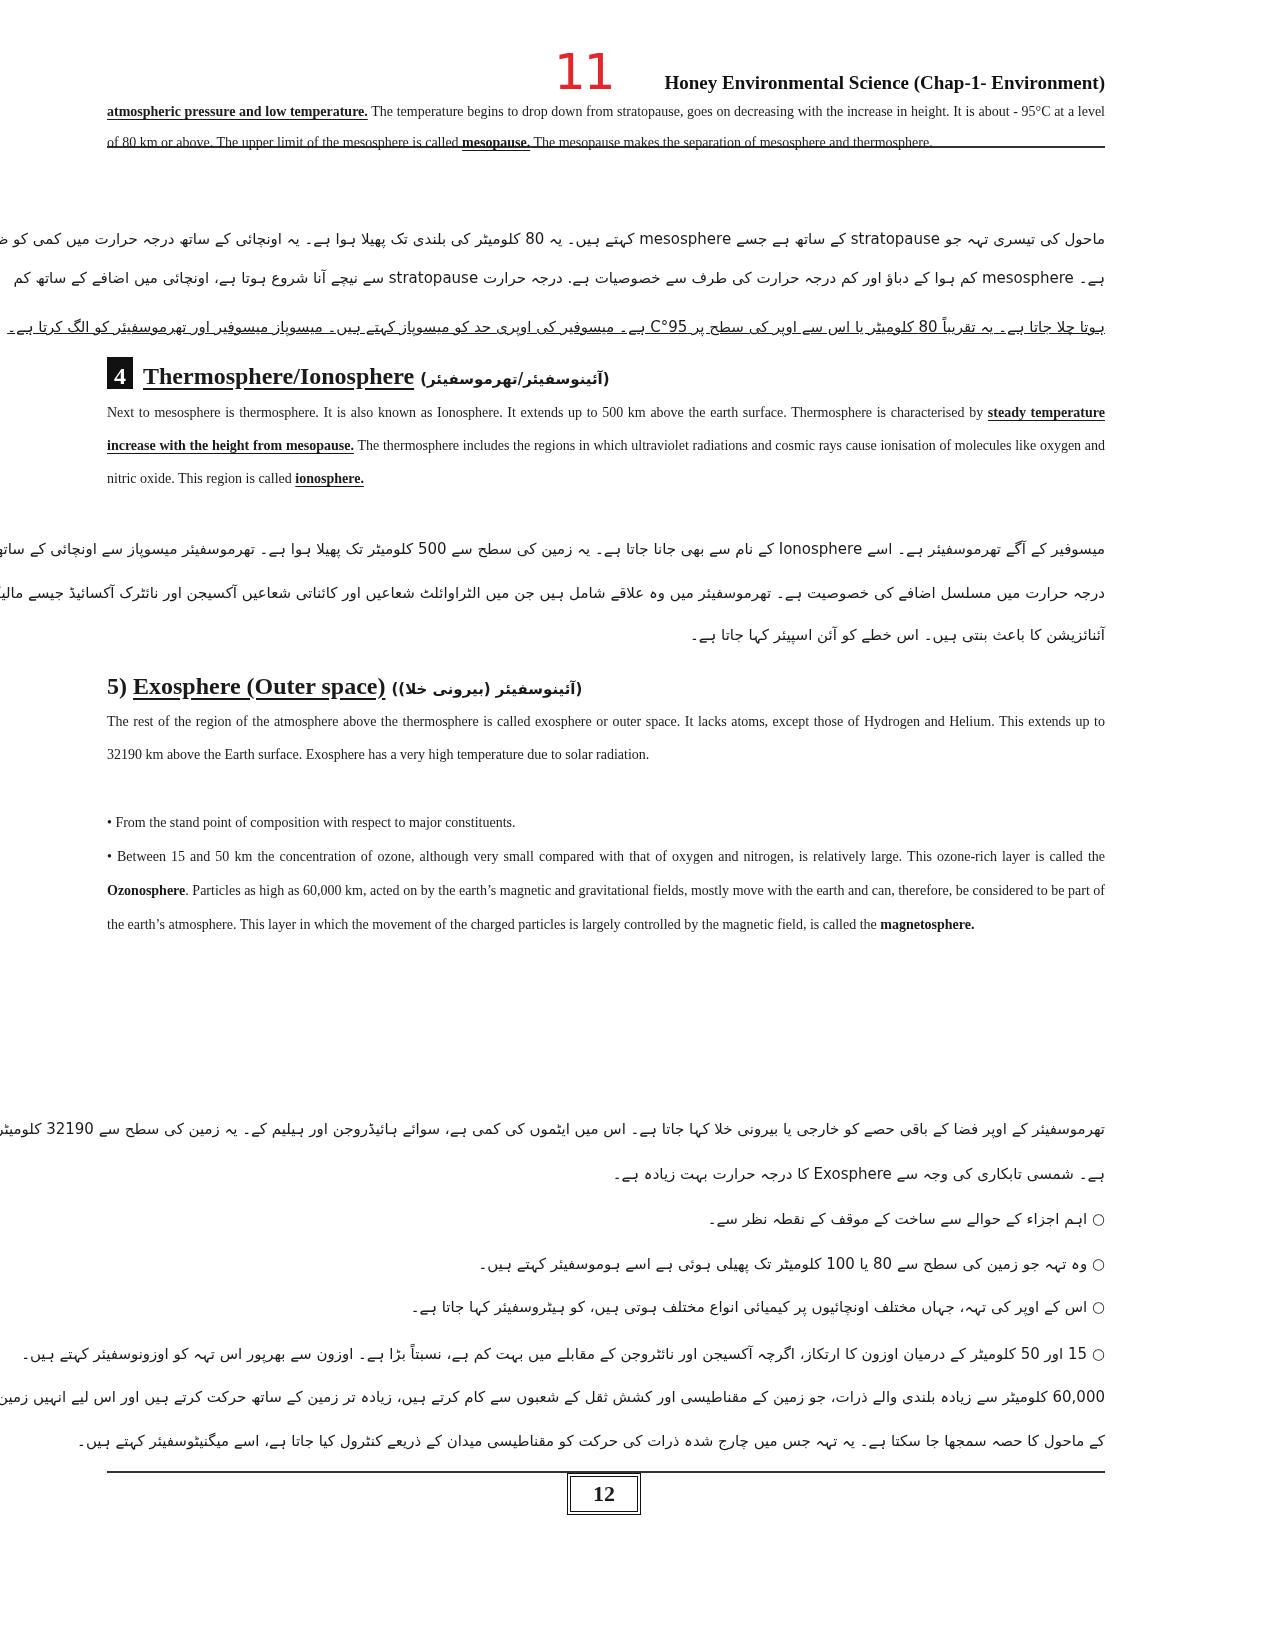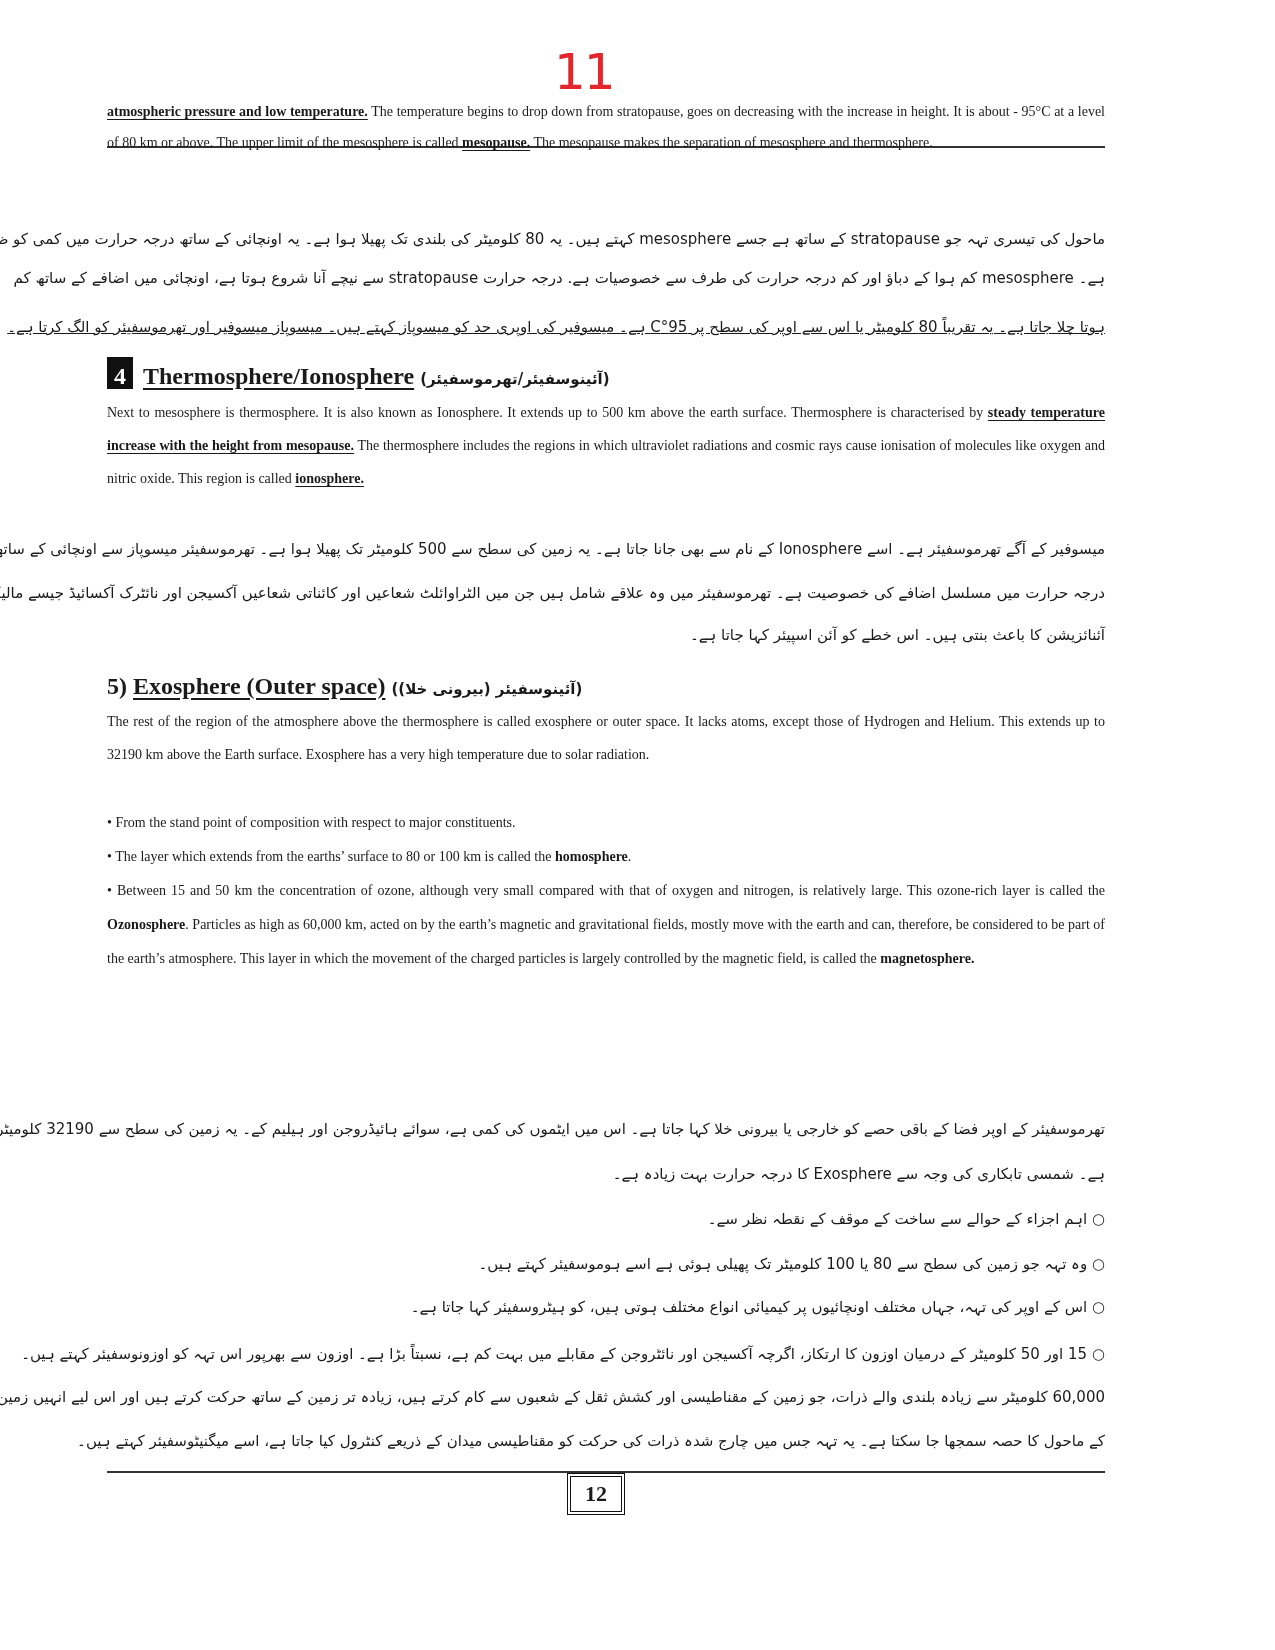--- a/index.html
+++ b/index.html
@@ -22,31 +22,32 @@
   .ur { position: absolute; left: 0; width: 998px; direction: rtl; text-align: right;
         font-family: "DejaVu Sans", sans-serif; font-size: 15px; color: #1a1a1a; white-space: nowrap; }
 
   .heading { position: absolute; left: 0; font-weight: bold; font-size: 24px; line-height: 38px; white-space: nowrap; }
   .heading .u { text-decoration: underline; text-underline-offset: 4px; }
   .num-box { display: inline-block; background: #111; color: #fff; width: 26px; height: 32px;
              text-align: center; margin-right: 10px; vertical-align: top; }
   .ur-inline { font-family: "DejaVu Sans", sans-serif; font-size: 15px; font-weight: bold; direction: rtl; unicode-bidi: embed; }
 
   .foot-rule { position: absolute; left: 0; top: 1471px; width: 998px; height: 2px; background: #333; }
-  .page-no { position: absolute; left: 460px; top: 1473px; width: 58px; height: 42px;
+  .page-no { position: absolute; left: 460px; top: 1473px; width: 74px; height: 42px;
              border: 3px double #111; border-width: 4px; box-sizing: border-box;
              text-align: center; font-weight: bold; font-size: 22px; line-height: 34px; }
 </style>
 </head>
 <body>
 
 <div class="page">
 
   <div class="header">
     <span class="hdr-num">11</span>
+    <span class="hdr-title">Honey Environmental Science  (Chap-1- Environment)</span>
     <div class="hdr-rule"></div>
   </div>
 
   <div class="en" style="top:97px;">
     <b class="u">atmospheric pressure and low temperature.</b><span> The temperature begins to drop down from stratopause, goes on decreasing with the increase in height. It is about - 95°C at a level of 80 km or above. The upper limit of the mesosphere is called </span><b class="u">mesopause.</b><span> The mesopause makes the separation of mesosphere and thermosphere.</span>
   </div>
 
   <div class="ur" style="top:230px;">ماحول کی تیسری تہہ جو stratopause کے ساتھ ہے جسے mesosphere کہتے ہیں۔ یہ 80 کلومیٹر کی بلندی تک پھیلا ہوا ہے۔ یہ اونچائی کے ساتھ درجہ حرارت میں کمی کو ظاہر کرتا</div>
   <div class="ur" style="top:269px;">ہے۔ mesosphere کم ہوا کے دباؤ اور کم درجہ حرارت کی طرف سے خصوصیات ہے. درجہ حرارت stratopause سے نیچے آنا شروع ہوتا ہے، اونچائی میں اضافے کے ساتھ کم</div>
   <div class="ur" style="top:318px;text-decoration:underline;">ہوتا چلا جاتا ہے۔ یہ تقریباً 80 کلومیٹر یا اس سے اوپر کی سطح پر 95°C ہے۔ میسوفیر کی اوپری حد کو میسوپاز کہتے ہیں۔ میسوپاز میسوفیر اور تھرموسفیئر کو الگ کرتا ہے۔</div>
@@ -66,21 +67,20 @@
 
   <div class="heading" style="top:667px;">
     <span>5) </span><span class="u">Exosphere  (Outer space)</span>
     <span class="ur-inline">(آئینوسفیئر (بیرونی خلا))</span>
   </div>
 
   <div class="en" style="top:705px; line-height:33px;">The rest of the region of the atmosphere above the thermosphere is called exosphere or outer space. It lacks atoms, except those of Hydrogen and Helium. This extends up to 32190 km above the Earth surface. Exosphere has a very high temperature due to solar radiation.</div>
 
   <div class="en" style="top:806px; line-height:34px;">
     <span class="bl"><span>• From the stand point of composition with respect to major constituents.</span></span>
-    <span class="bl"><span>• The layer which extends from the earths’ surface to 80 or 100 km is called the </span><b>homosphere</b><span>.</span></span>
     <span class="bl"><span>• Between 15 and 50 km the concentration of ozone, although very small compared with that of oxygen and nitrogen, is relatively large. This ozone-rich layer is called the </span><b>Ozonosphere</b><span>. Particles as high as 60,000 km, acted on by the earth’s magnetic and gravitational fields, mostly move with the earth and can, therefore, be considered to be part of the earth’s atmosphere. This layer in which the movement of the charged particles is largely controlled by the magnetic field, is called the </span><b>magnetosphere.</b></span>
   </div>
 
   <div class="ur" style="top:1120px;">تھرموسفیئر کے اوپر فضا کے باقی حصے کو خارجی یا بیرونی خلا کہا جاتا ہے۔ اس میں ایٹموں کی کمی ہے، سوائے ہائیڈروجن اور ہیلیم کے۔ یہ زمین کی سطح سے 32190 کلومیٹر تک پھیلا ہوا</div>
   <div class="ur" style="top:1165px;">ہے۔ شمسی تابکاری کی وجہ سے Exosphere کا درجہ حرارت بہت زیادہ ہے۔</div>
   <div class="ur" style="top:1210px;">○ اہم اجزاء کے حوالے سے ساخت کے موقف کے نقطہ نظر سے۔</div>
   <div class="ur" style="top:1255px;">○ وہ تہہ جو زمین کی سطح سے 80 یا 100 کلومیٹر تک پھیلی ہوئی ہے اسے ہوموسفیئر کہتے ہیں۔</div>
   <div class="ur" style="top:1298px;">○ اس کے اوپر کی تہہ، جہاں مختلف اونچائیوں پر کیمیائی انواع مختلف ہوتی ہیں، کو ہیٹروسفیئر کہا جاتا ہے۔</div>
   <div class="ur" style="top:1345px;">○ 15 اور 50 کلومیٹر کے درمیان اوزون کا ارتکاز، اگرچہ آکسیجن اور نائٹروجن کے مقابلے میں بہت کم ہے، نسبتاً بڑا ہے۔ اوزون سے بھرپور اس تہہ کو اوزونوسفیئر کہتے ہیں۔</div>
   <div class="ur" style="top:1388px;">60,000 کلومیٹر سے زیادہ بلندی والے ذرات، جو زمین کے مقناطیسی اور کشش ثقل کے شعبوں سے کام کرتے ہیں، زیادہ تر زمین کے ساتھ حرکت کرتے ہیں اور اس لیے انہیں زمین</div>

